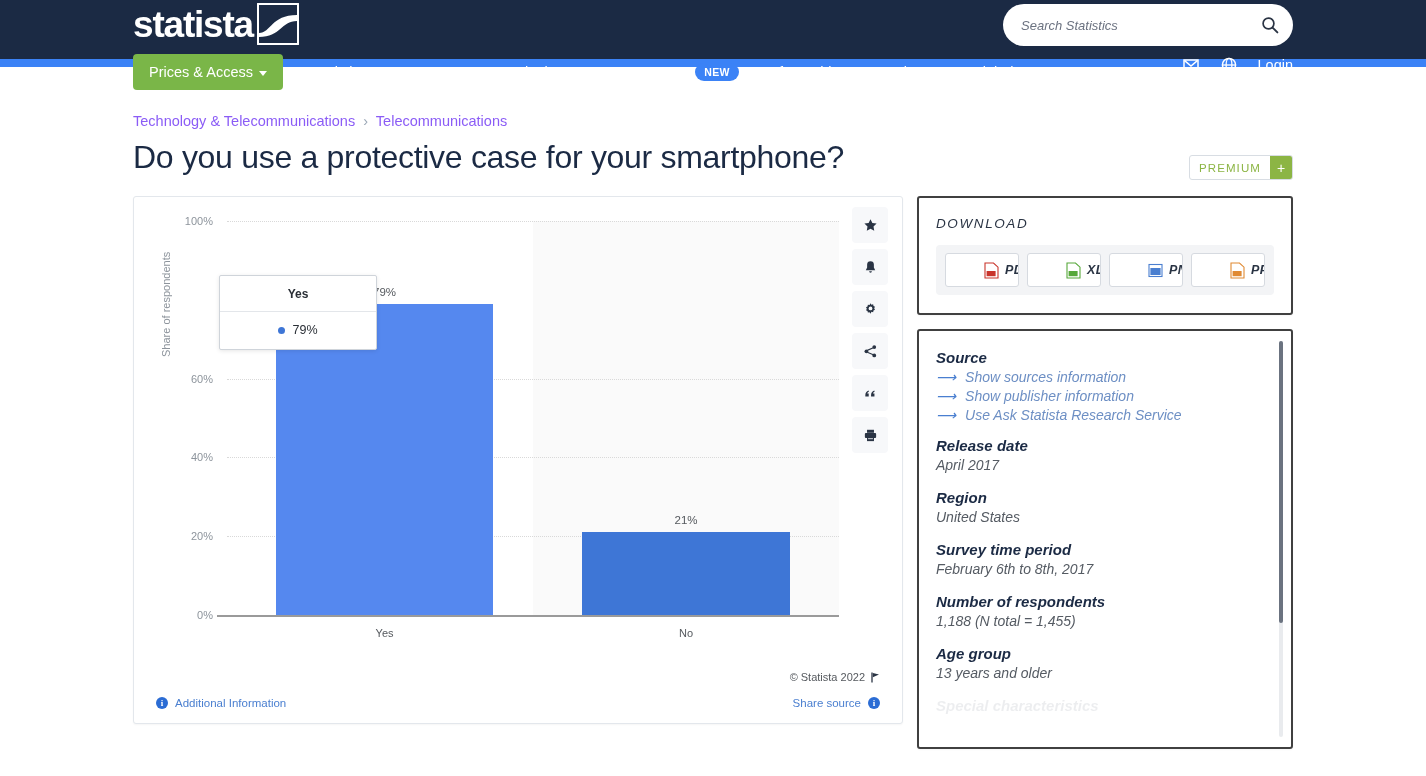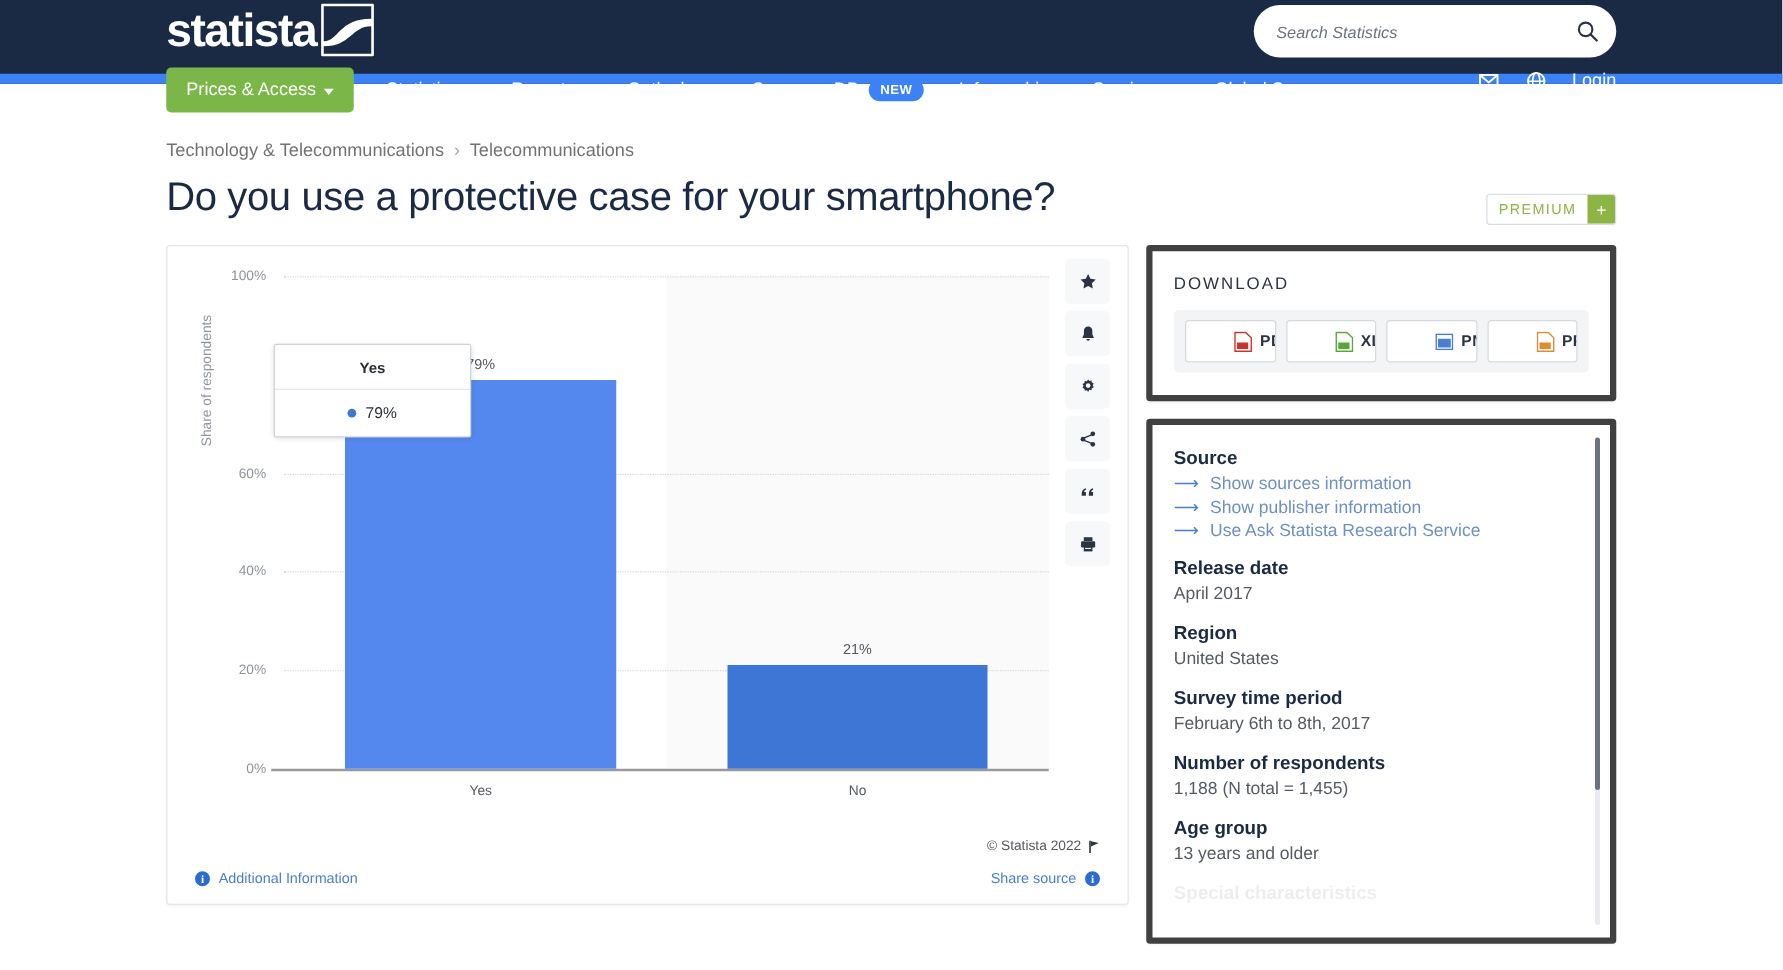--- a/index.html
+++ b/index.html
@@ -60,21 +60,21 @@
     padding: 3px 9px; border-radius: 10px; letter-spacing: .4px; margin-left: 2px;
   }
   .nav-right { position: absolute; right: 0; top: 56px; display: flex; align-items: center; gap: 20px; }
   .nav-right .ico { width: 18px; height: 18px; cursor: pointer; }
   .login-link { color: #fff; font-size: 14.5px; cursor: pointer; }
 
   
   .page { width: 1160px; margin: 0 auto; position: relative; }
 
   .breadcrumb { margin-top: 46px; font-size: 14.5px; color: #5b8ed6; }
-  .breadcrumb a { color: #737373; text-decoration: none; cursor: pointer; }
+  .breadcrumb a { color: #8b5cf6; text-decoration: none; cursor: pointer; }
   .breadcrumb .sep { color: #9aa7b6; margin: 0 4px; }
 
   .page-title {
     font-size: 32px; font-weight: 400; color: #1b2a44; margin-top: 10px;
     letter-spacing: -0.3px;
   }
 
   .premium-badge {
     position: absolute; right: 0; top: 42px;
     display: flex; align-items: stretch; height: 25px;
@@ -163,22 +163,23 @@
   .vtool {
     width: 36px; height: 36px; background: #f7f8fa; border-radius: 4px;
     display: flex; align-items: center; justify-content: center; cursor: pointer;
   }
   .vtool svg { display: block; }
 
   
   .right-col { width: 376px; display: flex; flex-direction: column; gap: 14px; }
 
   .panel {
-    background: #fff; border: 5px solid #404040; border-radius: 3px;
+    background: #fff; border: 2px solid #404040; border-radius: 3px;
     box-shadow: 0 1px 2px rgba(0,0,0,.04);
+    font-style: italic;
   }
   .dl-panel { padding: 18px 17px 18px; }
   .dl-title {
     font-size: 13.5px; letter-spacing: 1.6px; color: #2a3444; font-weight: 400;
     margin-bottom: 14px;
   }
   .dl-row {
     background: #f3f4f6; border-radius: 4px; padding: 8px 9px;
     display: flex; gap: 8px;
   }

